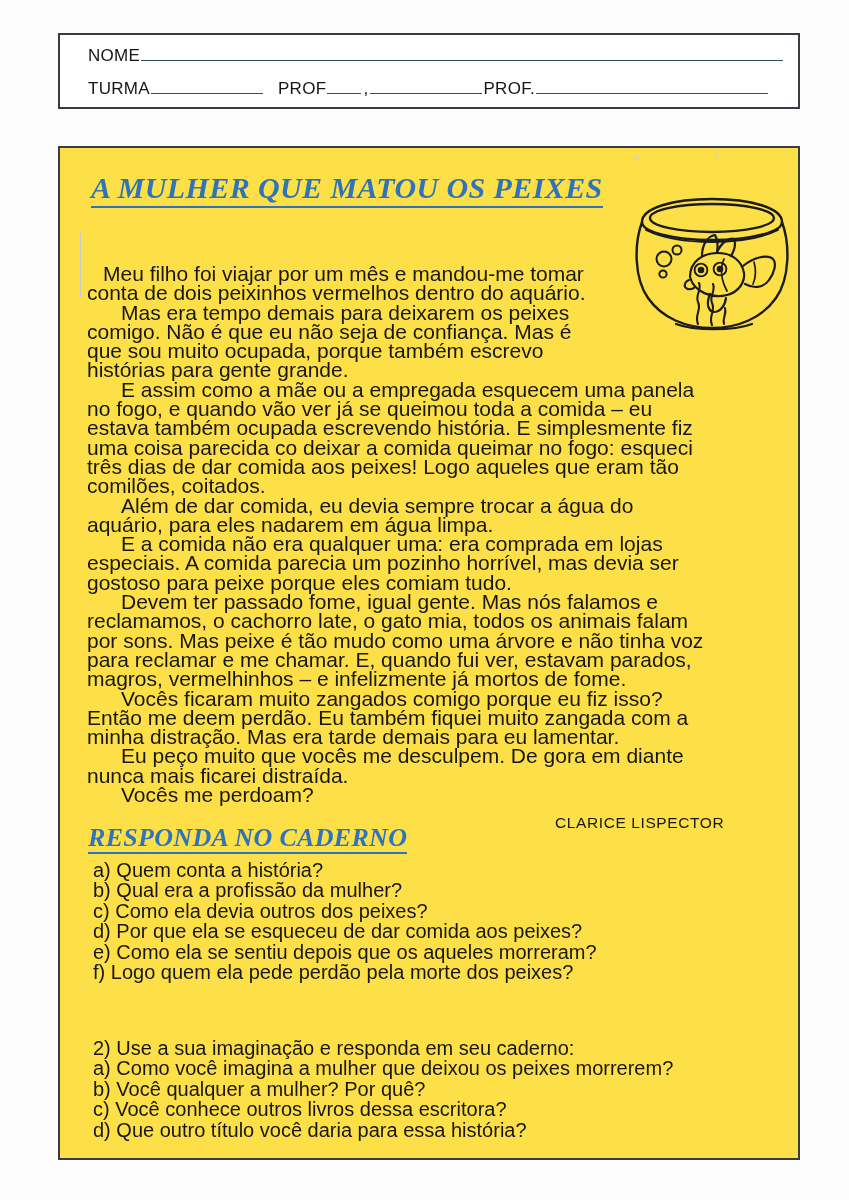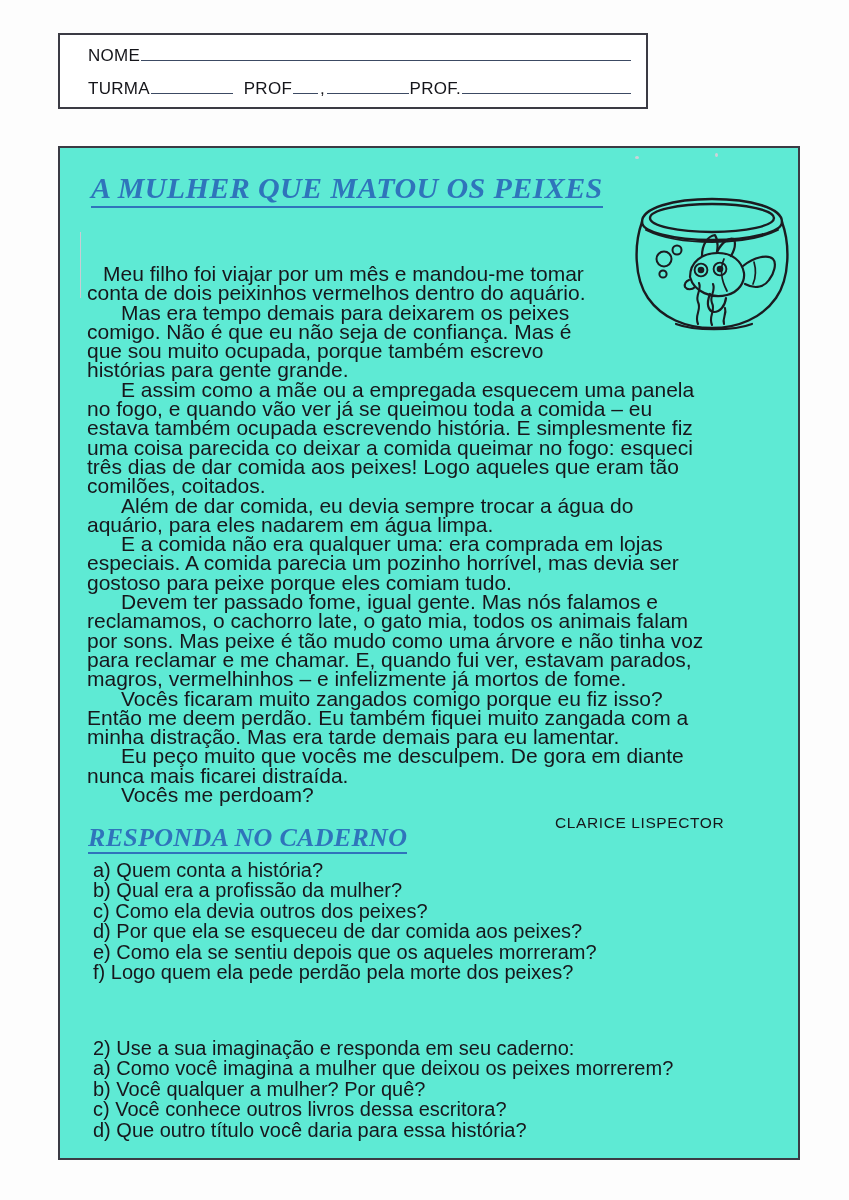--- a/index.html
+++ b/index.html
@@ -20,21 +20,21 @@
     position: absolute;
     inset: 0;
     background: #fdfdfd;
   }
 
   
   .header-box {
     position: absolute;
     left: 58px;
     top: 33px;
-    width: 590px;
+    width: 742px;
     height: 76px;
     border: 2px solid #3b3b44;
     background: #ffffff;
     box-sizing: border-box;
   }
   .header-row {
     position: absolute;
     left: 28px;
     right: 14px;
     display: flex;
@@ -63,21 +63,21 @@
   .comma { padding: 0 1px; }
 
   
   .main-box {
     position: absolute;
     left: 58px;
     top: 146px;
     width: 742px;
     height: 1014px;
     border: 2px solid #3b3b44;
-    background: #5eead4;
+    background: #fde047;
     box-sizing: border-box;
   }
   
   .scan-line {
     position: absolute;
     left: 20px;
     top: 84px;
     width: 1px;
     height: 66px;
     background: #c9ccd4;

